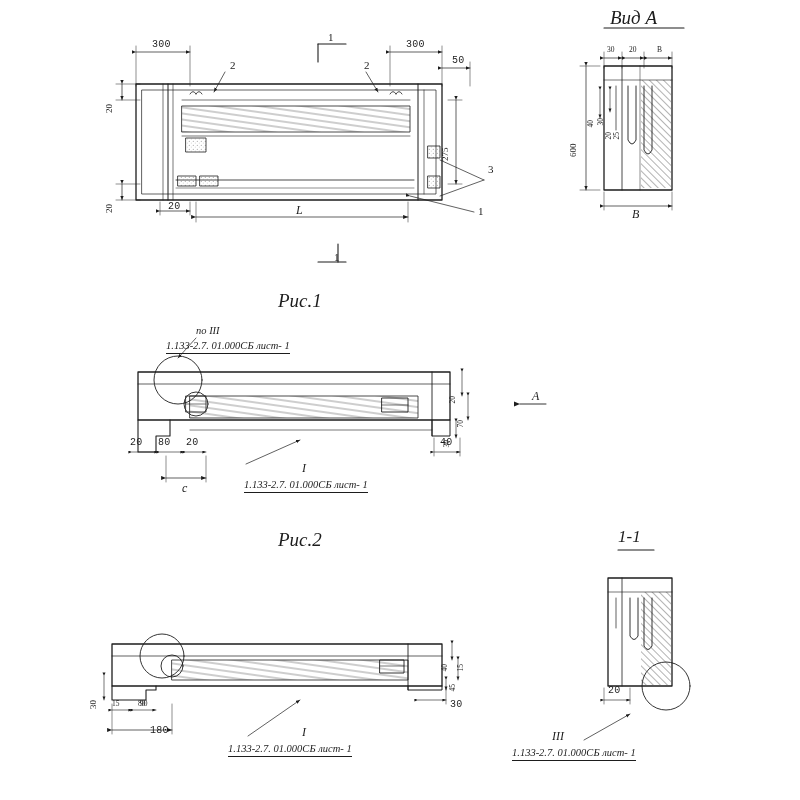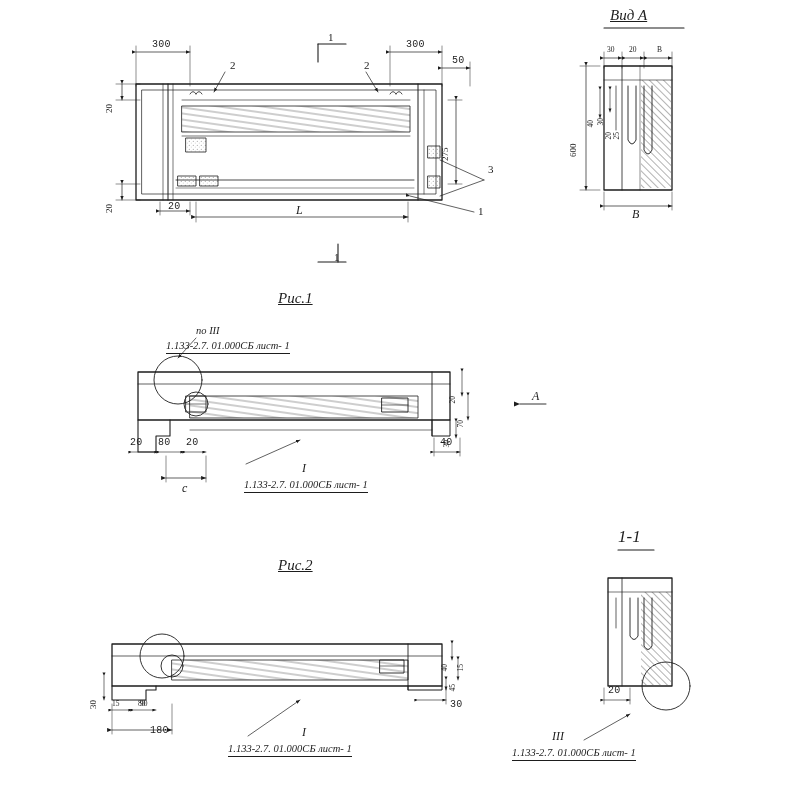--- a/index.html
+++ b/index.html
@@ -36,23 +36,22 @@
   .dim-v {
     font-size: 9px;
     transform-origin: left bottom;
     transform: rotate(-90deg);
   }
   .cap {
     font-size: 17px;
     font-style: italic;
   }
   .cap-lg {
-    font-size: 15px;
+    font-size: 19px;
     font-style: italic;
-    text-decoration: underline;
   }
   .ref {
     font-size: 10.5px;
     font-style: italic;
   }
   .num {
     font-size: 11px;
   }
   .num-it {
     font-size: 12px;
@@ -326,21 +325,21 @@
 <div class="lbl dim" style="left:130px; top:438px;">20</div>
 <div class="lbl dim" style="left:158px; top:438px;">80</div>
 <div class="lbl dim" style="left:186px; top:438px;">20</div>
 <div class="lbl num-it" style="left:182px; top:482px;">c</div>
 <div class="lbl dim" style="left:440px; top:438px;">40</div>
 <div class="lbl tiny-v" style="left:456px; top:396px;">20</div>
 <div class="lbl tiny-v" style="left:464px; top:420px;">70</div>
 <div class="lbl tiny-v" style="left:450px; top:440px;">30</div>
 <div class="lbl num-it" style="left:302px; top:462px;">I</div>
 <div class="lbl ref underline" style="left:244px; top:480px;">1.133-2.7. 01.000СБ лист- 1</div>
-<div class="lbl cap-lg" style="left:278px; top:530px;margin-top:28px;">Рис.2</div>
+<div class="lbl cap-lg" style="left:278px; top:530px;">Рис.2</div>
 
 <div class="lbl dim-v" style="left:98px; top:700px;">30</div>
 <div class="lbl dim" style="left:150px; top:726px;text-align:center;">180</div>
 <div class="lbl tiny" style="left:112px; top:700px;">15</div>
 <div class="lbl tiny" style="left:124px; top:700px;margin-left:16px;">90</div>
 <div class="lbl tiny" style="left:138px; top:700px;">80</div>
 <div class="lbl dim" style="left:450px; top:700px;">30</div>
 <div class="lbl tiny-v" style="left:448px; top:664px;">40</div>
 <div class="lbl tiny-v" style="left:456px; top:684px;">45</div>
 <div class="lbl tiny-v" style="left:464px; top:664px;">15</div>

